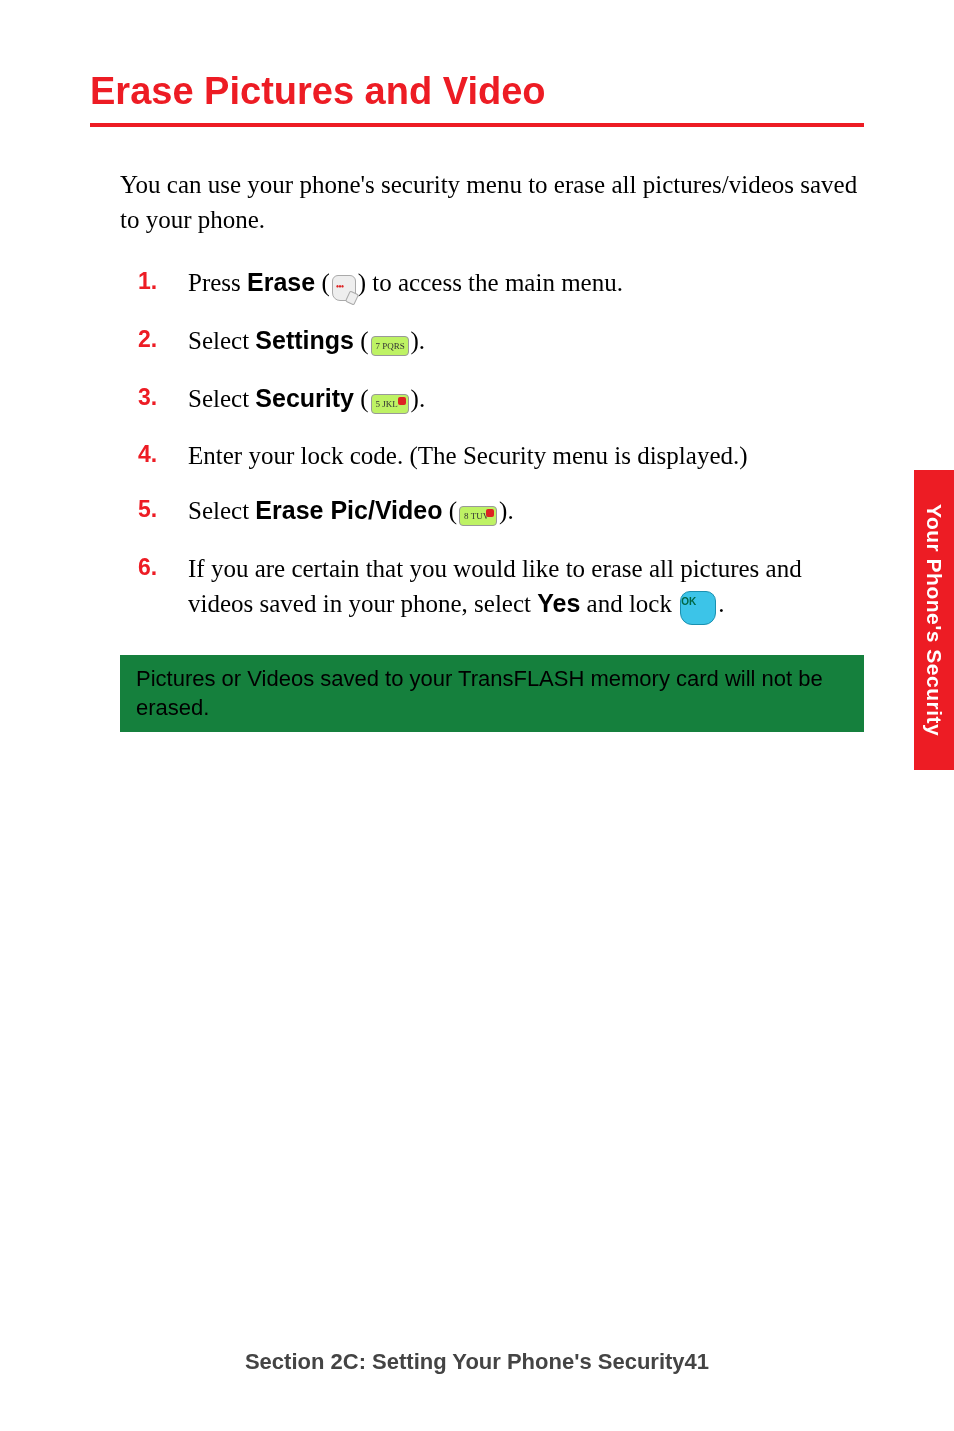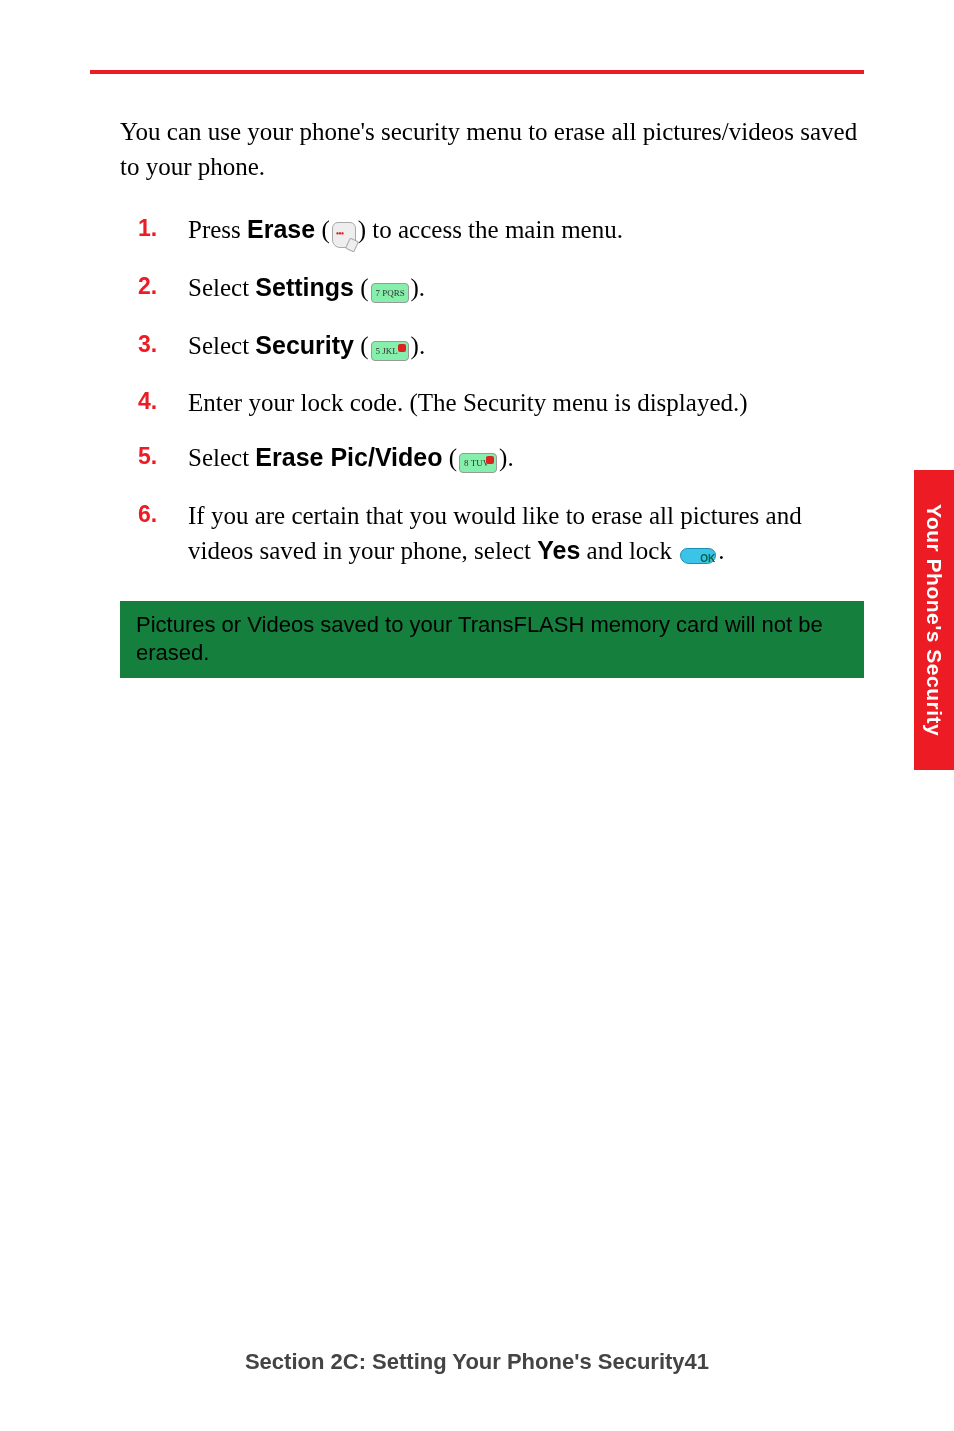--- a/index.html
+++ b/index.html
@@ -74,21 +74,21 @@
     .key-icon {
       display: inline-block;
       vertical-align: middle;
       margin: 0 2px;
     }
     .key-rect {
       display: inline-block;
       width: 38px;
       height: 20px;
       border-radius: 4px;
-      background: #86efac;
+      background: #bef264;
       border: 1px solid #999;
       position: relative;
       vertical-align: middle;
       font-size: 9px;
       text-align: left;
       padding-left: 4px;
       line-height: 18px;
       color: #333;
     }
     .key-rect.red-corner::after {
@@ -128,26 +128,26 @@
       width: 8px;
       height: 10px;
       background: #eee;
       border: 1px solid #aaa;
       border-radius: 2px;
       transform: rotate(25deg);
     }
     .ok-key {
       display: inline-block;
       width: 36px;
-      height: 16px;
+      height: 34px;
       background: #3cc4e8;
       border: 1px solid #1a90b0;
       border-radius: 10px 10px 12px 12px;
       vertical-align: middle;
-      text-align: right;
+      text-align: left;
       font-size: 10px;
       line-height: 20px;
       color: #064;
       font-family: Arial, sans-serif;
       font-weight: bold;
     }
     .note-box {
       display: flex;
       margin-top: 30px;
       margin-left: 30px;
@@ -202,20 +202,21 @@
       font-family: Arial, Helvetica, sans-serif;
       font-weight: bold;
       font-size: 22px;
       color: #444;
     }
   </style>
 </head>
 <body>
 
 <div class="page">
+  <h1 class="title">Erase Pictures and Video</h1>
   <div class="title-underline"></div>
 
   <p class="intro">You can use your phone's security menu to erase all pictures/videos saved to your phone.</p>
 
 
   <ol class="steps">
     <li>
       <span>Press </span><span class="bold-sans">Erase</span><span> (</span><span class="key-icon"><span class="menu-icon"></span></span><span>) to access the main menu.</span>
     </li>
     <li>

